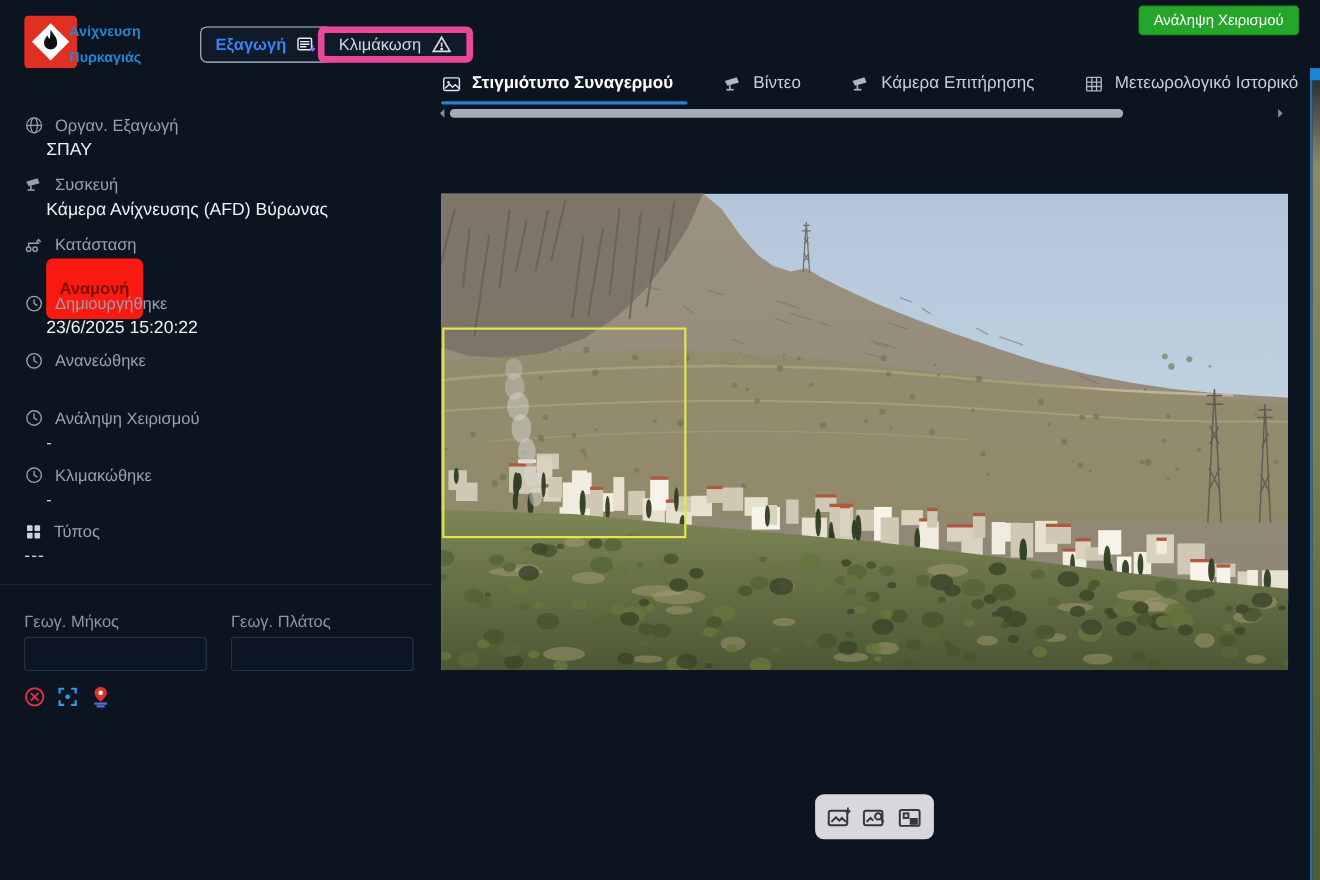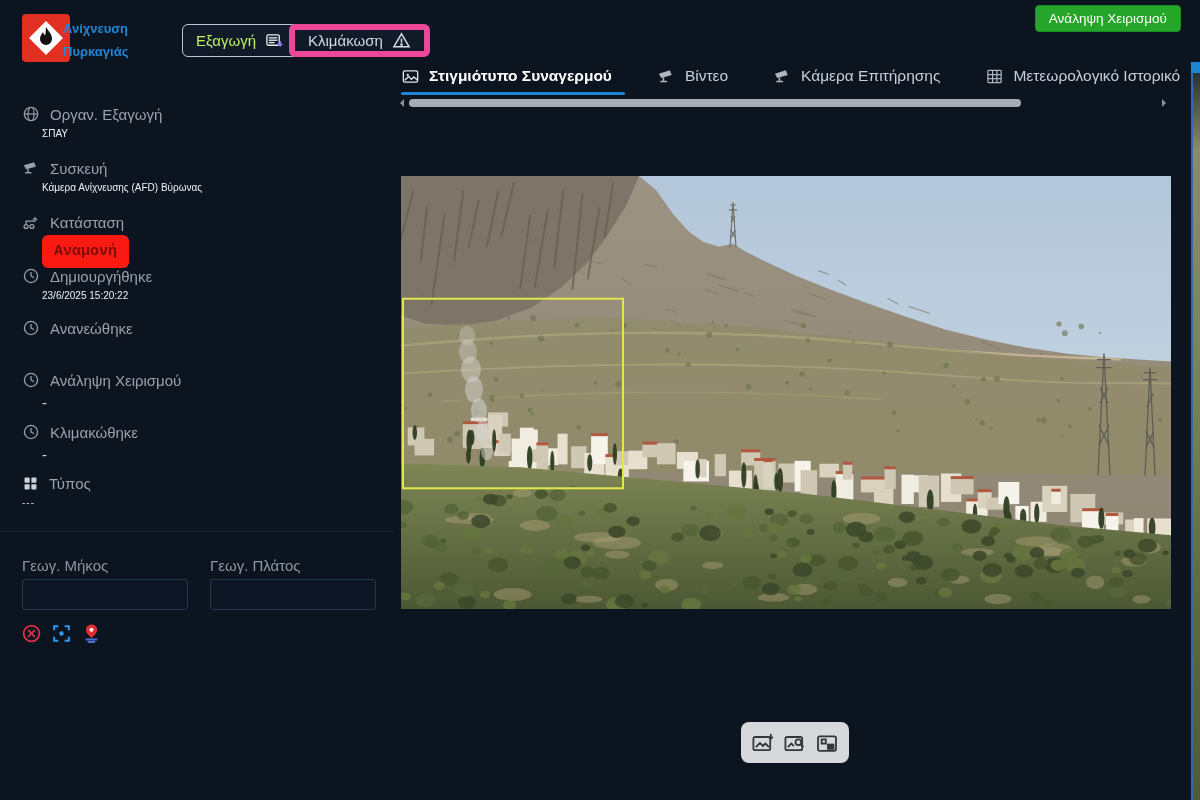--- a/index.html
+++ b/index.html
@@ -9,21 +9,21 @@
     font-family:"Liberation Sans", sans-serif;
     color:#e9edf2;
     position:relative;
   }
   
   .logo { position:absolute; left:22px; top:14px; width:48px; height:48px; }
   .app-title { position:absolute; left:63px; top:17px; font-size:13px; font-weight:bold;
     color:var(--title-blue,#2086d6); line-height:23px; }
   .hdr-btn { position:absolute; top:24px; height:33px; display:flex; align-items:center; gap:9px;
     background:#101a29; border-radius:6px; padding:0 13px; font-size:15px; cursor:pointer; }
-  .btn-export { left:182px; border:1px solid #b9c6da; color:#bef264; }
+  .btn-export { left:182px; border:1px solid #b9c6da; color:#3b82f6;font-weight:bold; }
   .btn-escalate { left:289px; border:6px solid #ec4899; color:#d3d9e1; }
   .btn-takeover { position:absolute; top:5px; right:19px; height:27px; padding:0 13px;
     background:var(--takeover-green,#25a62a); color:#fff; border:1px solid #1d8c21; border-radius:4px;
     font-size:13.5px; display:flex; align-items:center; cursor:pointer; }
   
   .tabbar { position:absolute; left:401px; top:59px; width:788px; height:34px;
     display:flex; align-items:center; overflow:hidden;text-align:center; }
   .tab { display:flex; align-items:center; gap:9px; margin-right:45px; font-size:15.5px;
     color:#c7cfd9; white-space:nowrap; cursor:pointer; flex:none; }
   .tab.active { color:#ffffff; font-weight:bold; }
@@ -33,26 +33,26 @@
   .hscroll { position:absolute; left:400px; top:97px; width:766px; height:12px; }
   .hscroll .thumb { position:absolute; left:9px; top:2px; width:612px; height:8px;
     background:#a7adb3; border-radius:4px; cursor:pointer; }
   .hscroll .arr { position:absolute; top:2px; width:0; height:0; border:4px solid transparent; }
   .hscroll .arr-l { left:0; border-right-color:#8a9099; border-left:none; }
   .hscroll .arr-r { right:0; border-left-color:#8a9099; border-right:none; }
   
   .field { position:absolute; left:22px; width:360px; }
   .f-label-row { display:flex; align-items:center; gap:10px; color:#98a1ad; font-size:15px; }
   .f-label-row svg { flex:none; }
-  .f-value { margin:5px 0 0 20px; font-size:10px; color:#eef1f5; }
+  .f-value { margin:5px 0 0 20px; font-size:16px; color:#eef1f5; }
   .f-value.dash { font-size:15px; color:#cfd4da; }
   .f-value.noindent { margin-left:0; color:#c9cfd6; letter-spacing:1px; }
   .badge { display:inline-block; margin:4px 0 15px 20px; background:var(--status-red,#fb1a12);
     color:var(--status-red-text,#7e0d06); font-size:15px; font-weight:bold;
-    padding:8px 12px; border-radius:6px;font-family:Liberation Mono, monospace; }
+    padding:19px 12px; border-radius:6px; }
   .divider { position:absolute; left:0; top:531px; width:393px; height:1px; background:#1a2433; }
   .input-group { position:absolute; top:557px; width:166px; }
   .input-group label { display:block; color:#8d96a3; font-size:15px; margin-bottom:5px; }
   .input-group input { width:100%; height:31px; background:#0d1624; border:1px solid #24364f;
     border-radius:3px; color:#e8edf3; font-size:14px; padding:0 8px;
     font-family:"Liberation Sans", sans-serif; }
   .ig-lon { left:22px; } .ig-lat { left:210px; }
   .action-row { position:absolute; left:21px; top:623px; display:flex; gap:9px; align-items:center; }
   .action-row .act { cursor:pointer; display:flex; }
   

